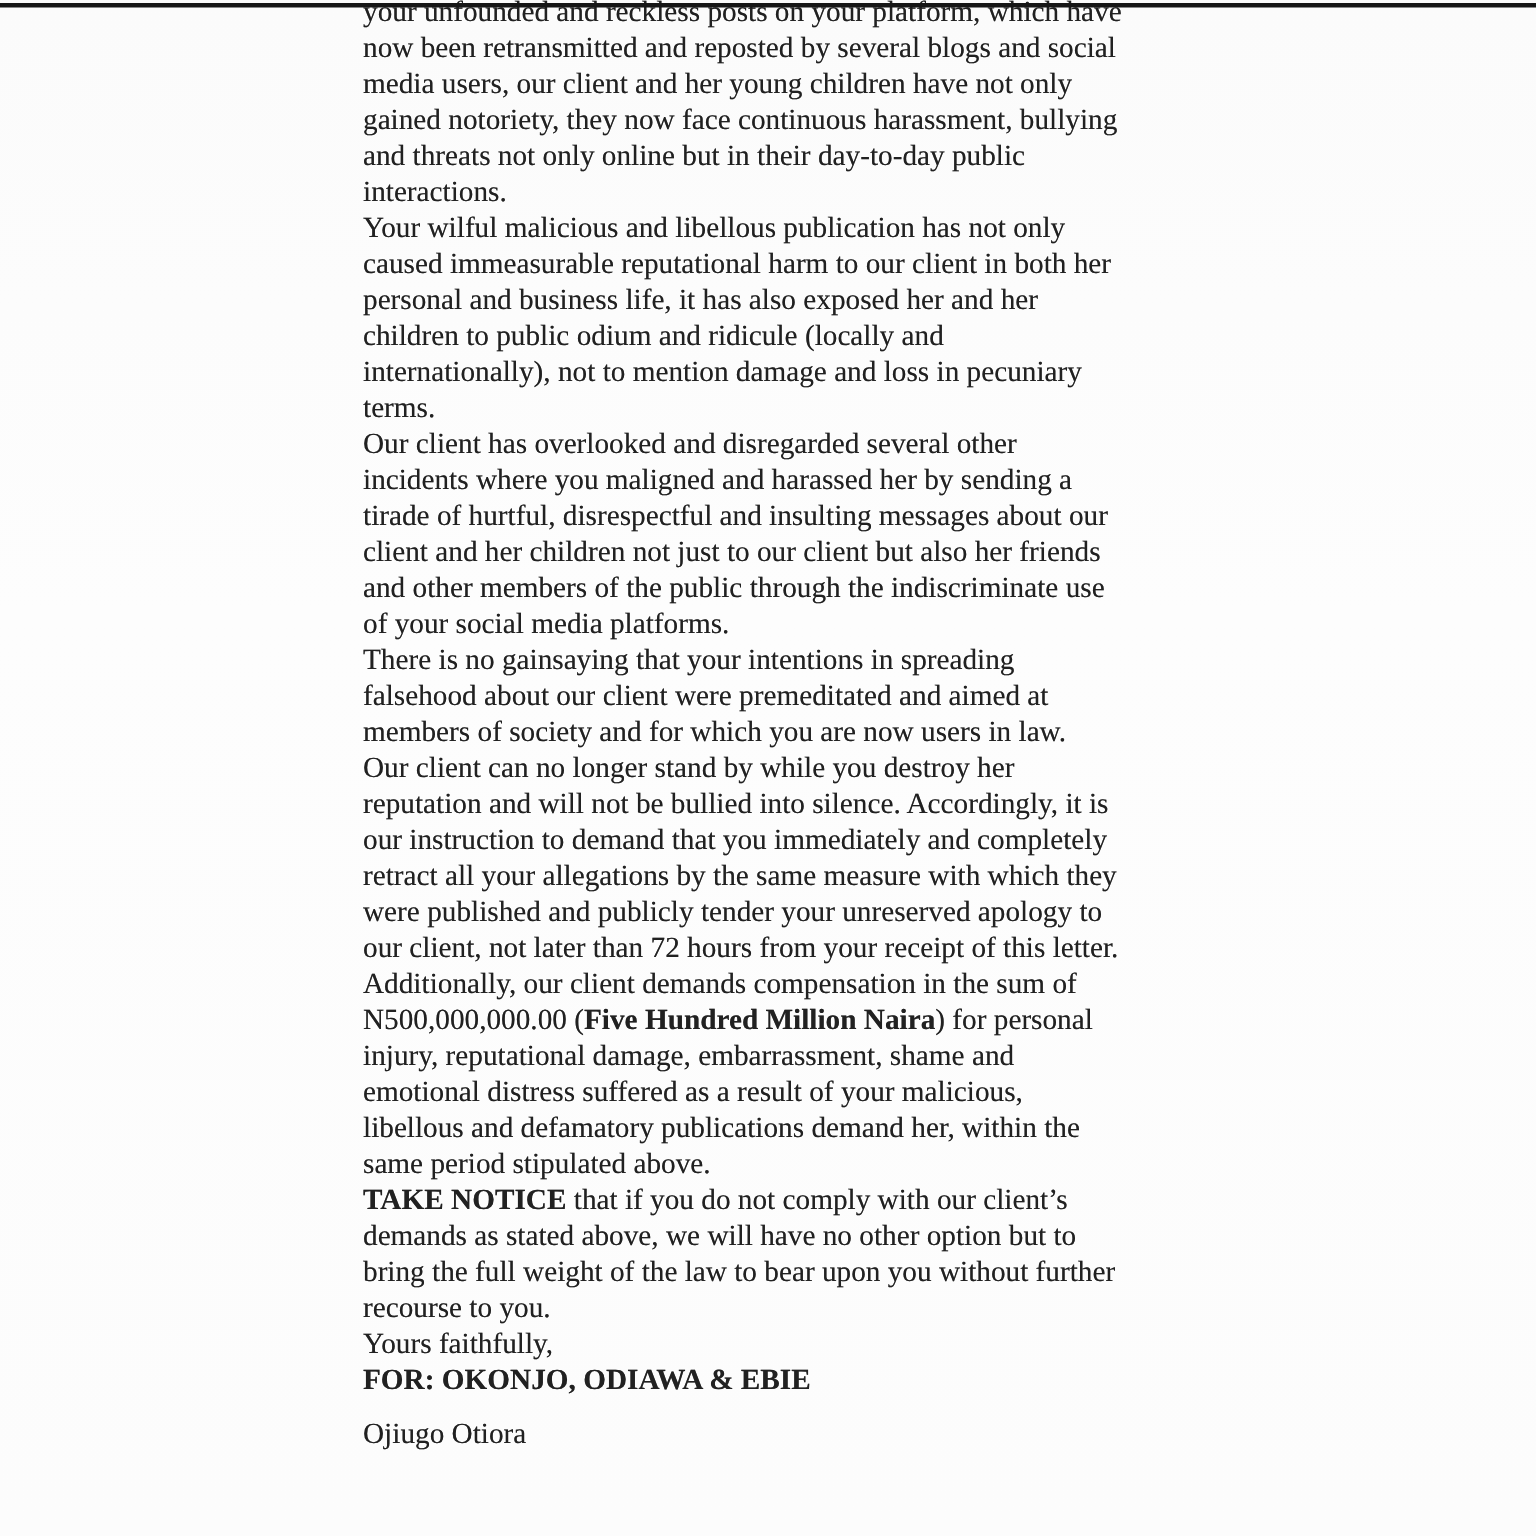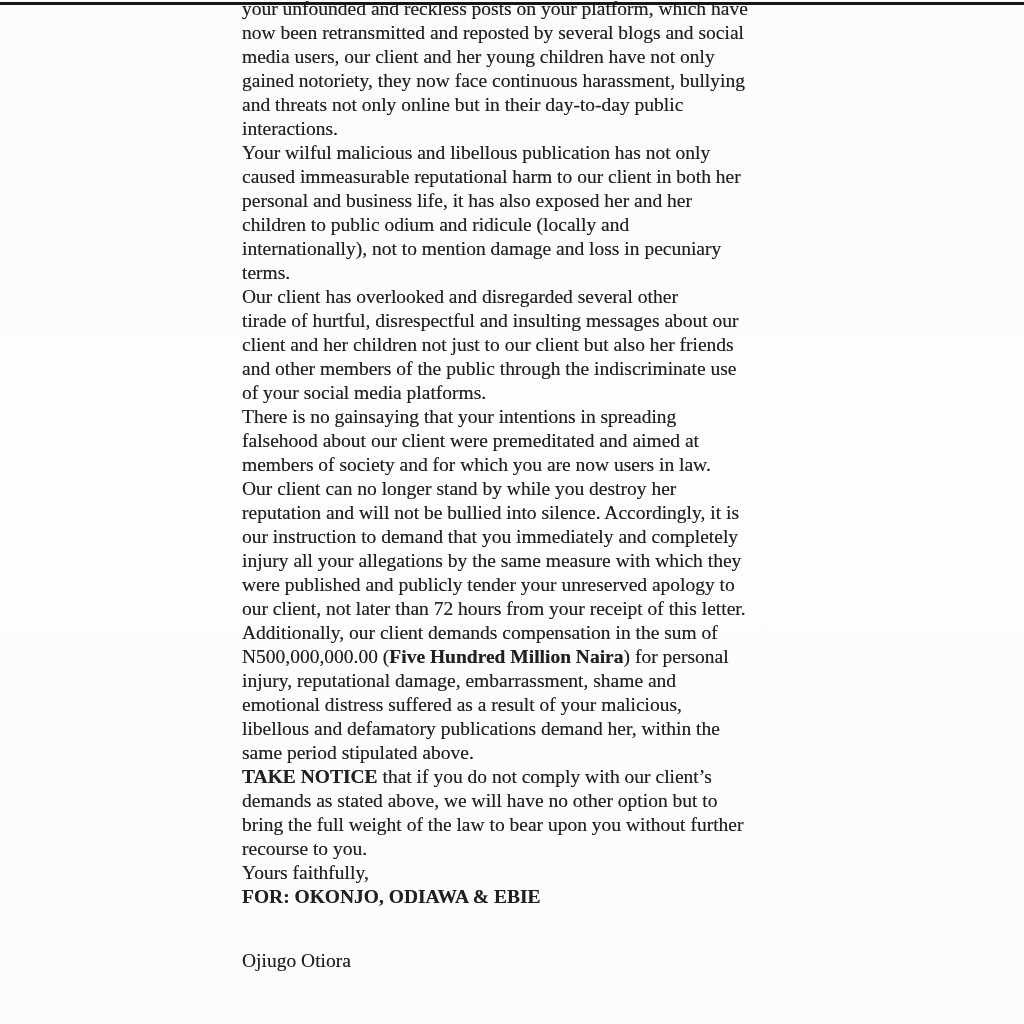--- a/index.html
+++ b/index.html
@@ -37,21 +37,21 @@
     color: var(--ink, #212121);
     font-size: 19.5px;
     line-height: 24px;
     text-shadow: 0 0 0.4px rgba(30,30,30,0.55);
     z-index: 1;
   }
   .line {
     white-space: pre;
   }
   .line.gap {
-    margin-top: 40px;
+    margin-top: 12px;
   }
   .bold {
     font-weight: bold;
     text-align: right;
   }
 </style>
 </head>
 <body>
 
 <div class="page">
@@ -63,31 +63,32 @@
       <div class="line"><span>gained notoriety, they now face continuous harassment, bullying</span></div>
       <div class="line"><span>and threats not only online but in their day-to-day public</span></div>
       <div class="line"><span>interactions.</span></div>
       <div class="line"><span>Your wilful malicious and libellous publication has not only</span></div>
       <div class="line"><span>caused immeasurable reputational harm to our client in both her</span></div>
       <div class="line"><span>personal and business life, it has also exposed her and her</span></div>
       <div class="line"><span>children to public odium and ridicule (locally and</span></div>
       <div class="line"><span>internationally), not to mention damage and loss in pecuniary</span></div>
       <div class="line"><span>terms.</span></div>
       <div class="line"><span>Our client has overlooked and disregarded several other</span></div>
+      <div class="line"><span>incidents where you maligned and harassed her by sending a</span></div>
       <div class="line"><span>tirade of hurtful, disrespectful and insulting messages about our</span></div>
       <div class="line"><span>client and her children not just to our client but also her friends</span></div>
       <div class="line"><span>and other members of the public through the indiscriminate use</span></div>
       <div class="line"><span>of your social media platforms.</span></div>
       <div class="line"><span>There is no gainsaying that your intentions in spreading</span></div>
       <div class="line"><span>falsehood about our client were premeditated and aimed at</span></div>
       <div class="line"><span>members of society and for which you are now users in law.</span></div>
       <div class="line"><span>Our client can no longer stand by while you destroy her</span></div>
       <div class="line"><span>reputation and will not be bullied into silence. Accordingly, it is</span></div>
       <div class="line"><span>our instruction to demand that you immediately and completely</span></div>
-      <div class="line"><span>injury all your allegations by the same measure with which they</span></div>
+      <div class="line"><span>retract all your allegations by the same measure with which they</span></div>
       <div class="line"><span>were published and publicly tender your unreserved apology to</span></div>
       <div class="line"><span>our client, not later than 72 hours from your receipt of this letter.</span></div>
       <div class="line"><span>Additionally, our client demands compensation in the sum of</span></div>
       <div class="line"><span>N500,000,000.00 (</span><span class="bold">Five Hundred Million Naira</span><span>) for personal</span></div>
       <div class="line"><span>injury, reputational damage, embarrassment, shame and</span></div>
       <div class="line"><span>emotional distress suffered as a result of your malicious,</span></div>
       <div class="line"><span>libellous and defamatory publications demand her, within the</span></div>
       <div class="line"><span>same period stipulated above.</span></div>
       <div class="line"><span class="bold">TAKE NOTICE</span><span> that if you do not comply with our client’s</span></div>
       <div class="line"><span>demands as stated above, we will have no other option but to</span></div>

